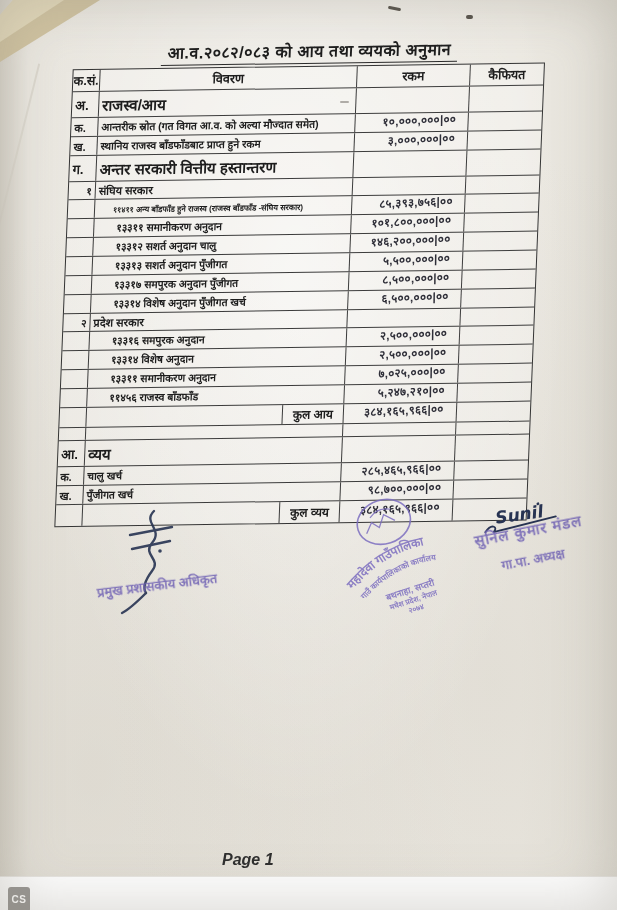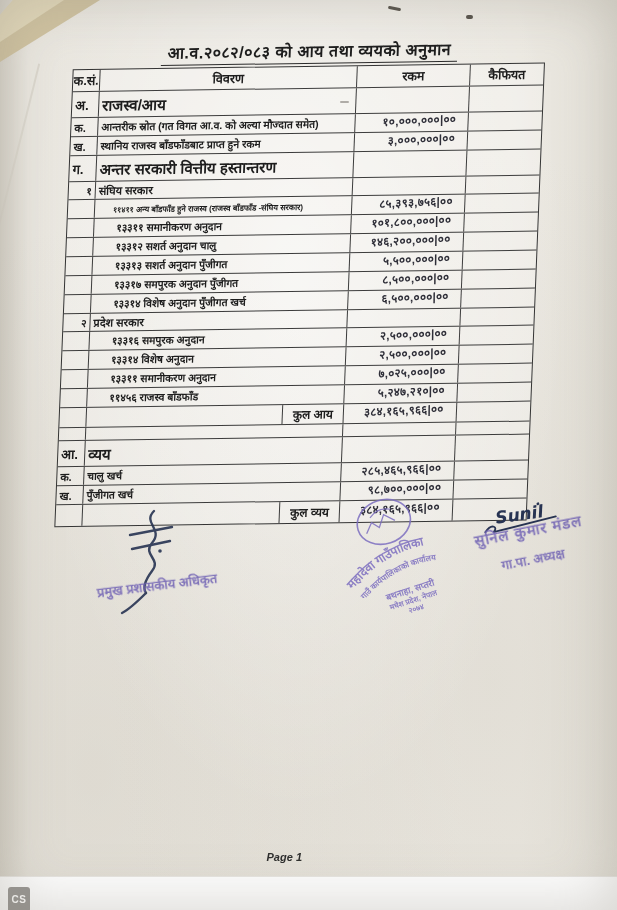--- a/index.html
+++ b/index.html
@@ -72,21 +72,21 @@
   
   .stamp-text { color:#7365b5; font-weight:700; opacity:.88; filter:blur(.2px); }
   .left-officer-stamp { position:absolute; left:52px; top:576px; width:210px;
     transform:rotate(-7deg); font-size:13px; text-align:center; }
   .right-name-stamp { position:absolute; left:438px; top:520px; width:180px;
     transform:rotate(-11deg); font-size:15px; text-align:center; letter-spacing:1px; }
   .right-title-stamp { position:absolute; left:468px; top:550px; width:130px;
     transform:rotate(-11deg); font-size:13px; text-align:center; }
   .sig-svg { position:absolute; }
   .page-label { position:absolute; left:222px; top:851px; width:80px;
-    font-size:11px; font-weight:700; font-style:italic; color:#2e2e2e; text-align:right; }
+    font-size:16px; font-weight:700; font-style:italic; color:#2e2e2e; text-align:left; }
 
   
   .scan-footer { position:absolute; left:0; top:876px; width:617px; height:34px;
     background:#fcfcfc; border-top:1px solid #e6e4e0; display:flex; align-items:center; }
   .cs-badge { width:22px; height:25px; margin-left:8px; background:#979592; border-radius:3px;
     color:#fff; font-size:10px; font-weight:700; display:flex; align-items:center;
     justify-content:center; letter-spacing:.5px;margin-top:12px; }
   .cs-text { margin-left:8px; font-size:13px; color:#c3c1bd; }
 </style>
 </head>

